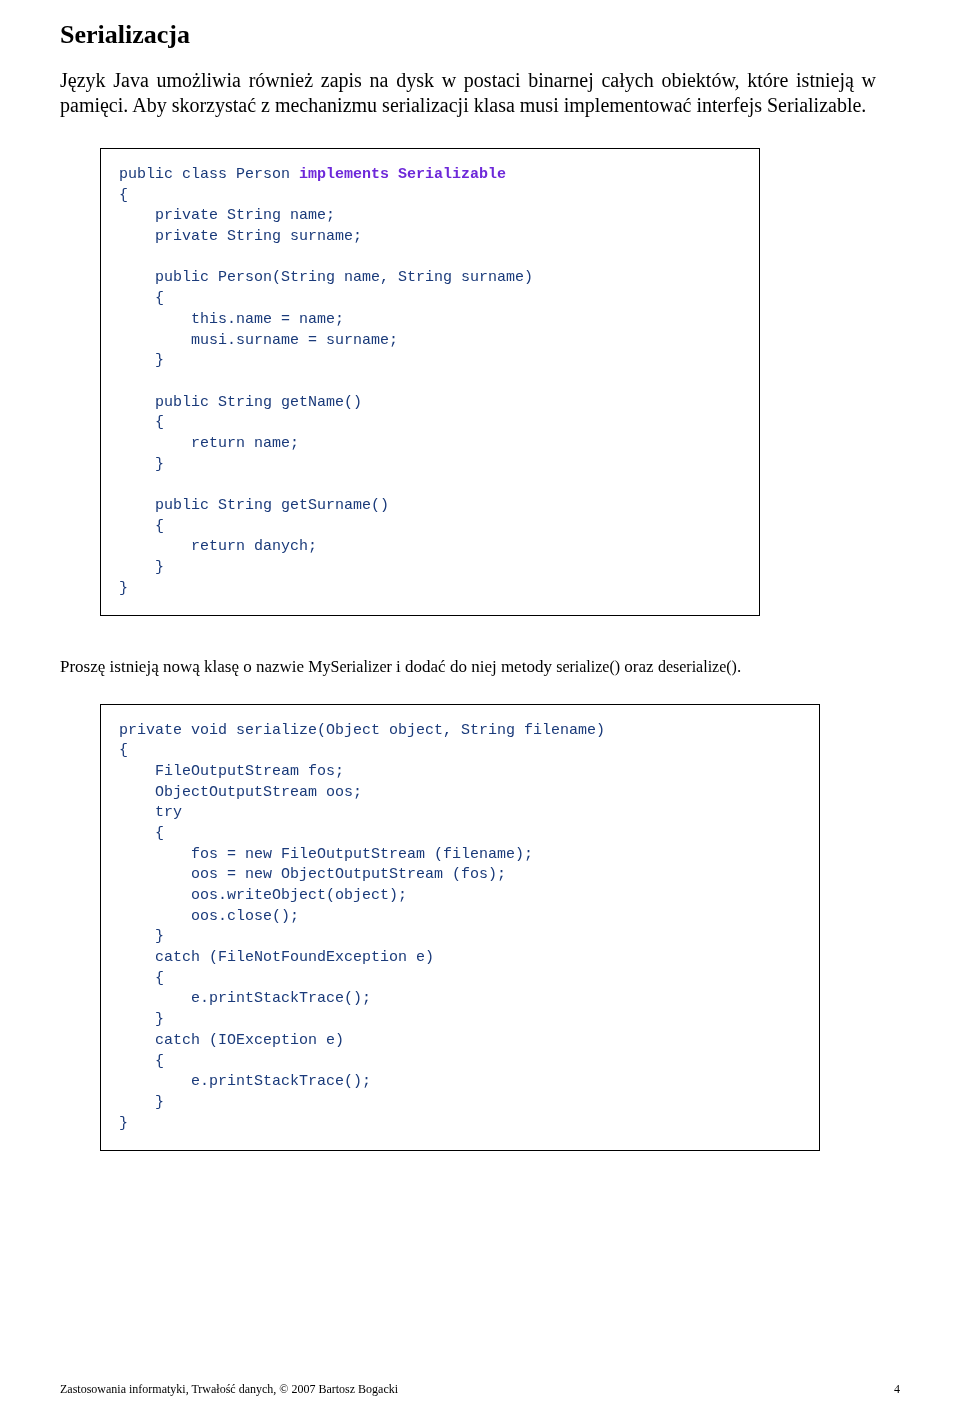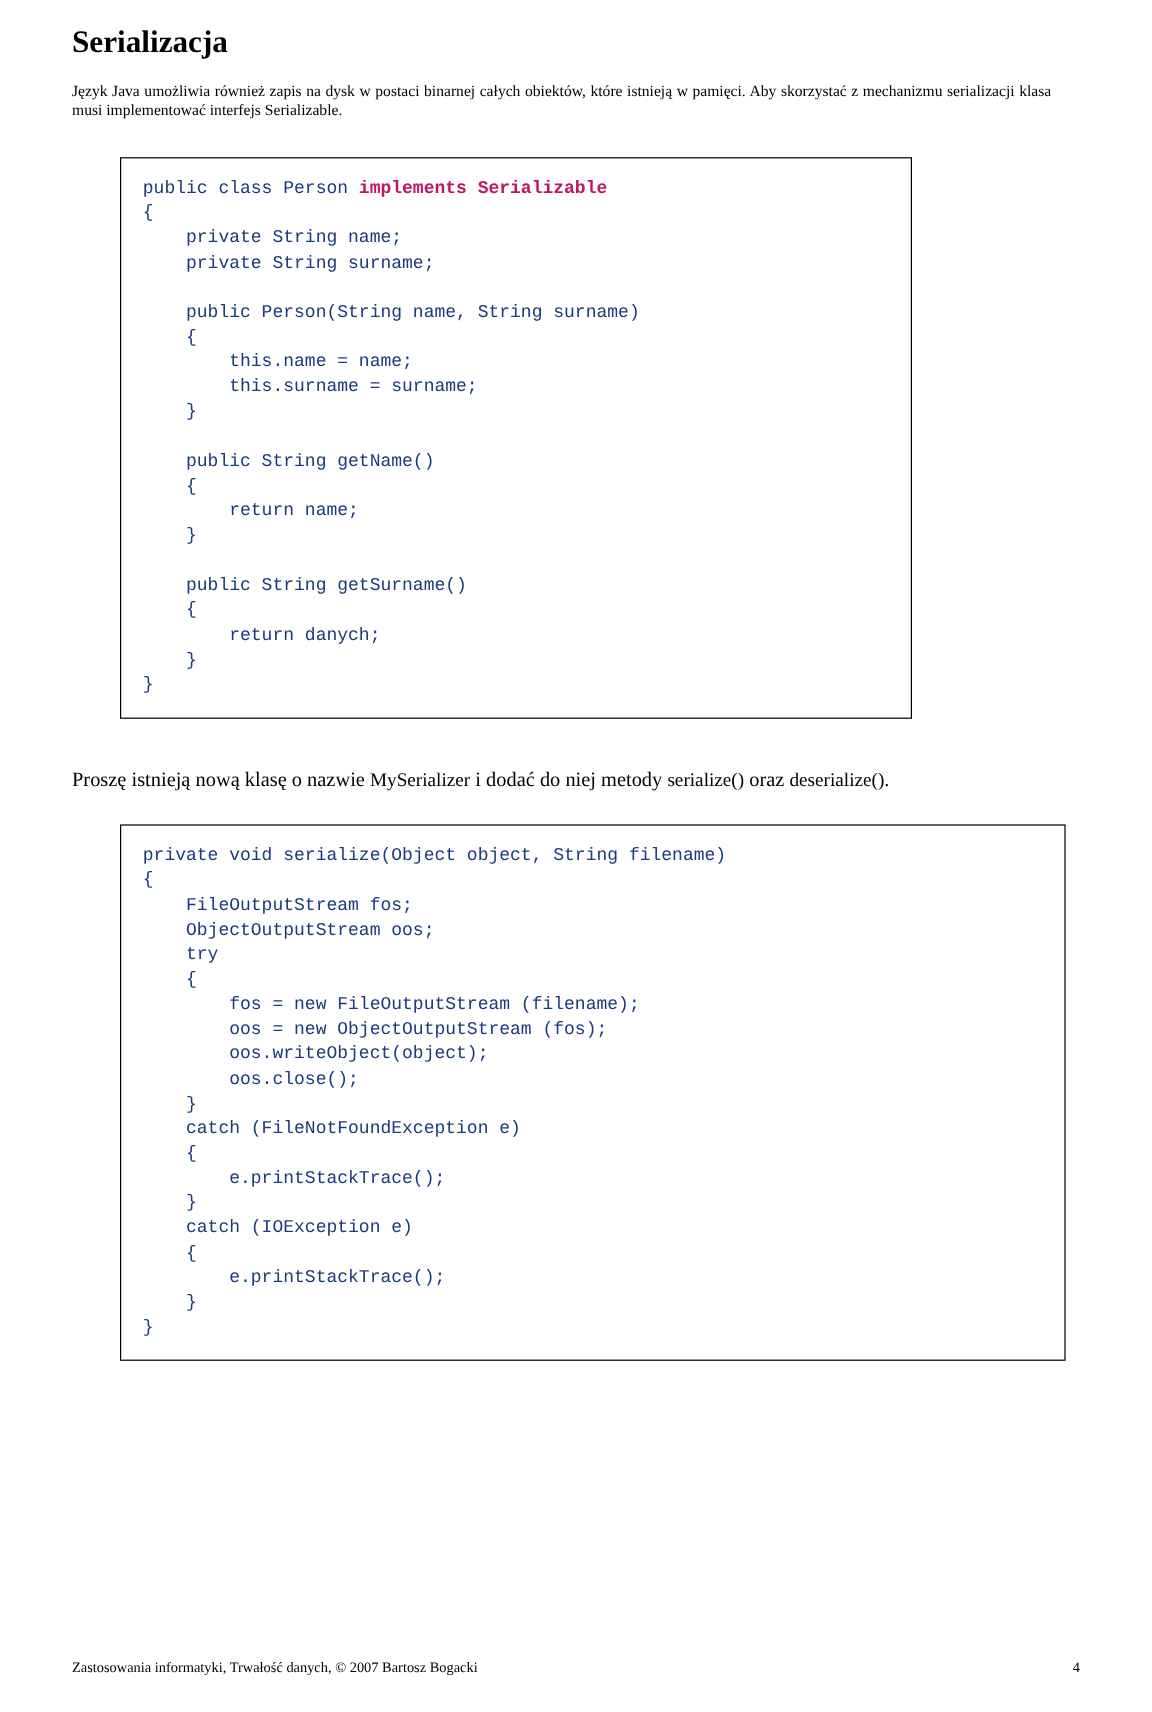--- a/index.html
+++ b/index.html
@@ -18,46 +18,46 @@
     position: relative;
   }
   h1 {
     font-family: "Times New Roman", Times, serif;
     font-size: 26px;
     font-weight: bold;
     margin: 0 0 18px 0;
   }
   p.intro {
     font-family: "Times New Roman", Times, serif;
-    font-size: 13px;
+    font-size: 20px;
     line-height: 1.25;
     margin: 0 0 30px 0;
     text-align: justify;
   }
   .code-box {
     border: 1.5px solid #000;
     margin: 0 0 40px 40px;
     padding: 16px 18px 16px 18px;
     width: 660px;
     box-sizing: border-box;
   }
   .code-box.wider {
-    width: 788px;
+    width: 720px;
   }
   pre {
     margin: 0;
     font-family: "Courier New", Courier, monospace;
     font-size: 15px;
     line-height: 1.38;
     color: #1a3a7a;
     white-space: pre;
   }
   pre .kw {
     font-weight: bold;
-    color: #be185d;
+    color: #6d28d9;
   }
   p.mid {
     font-family: "Times New Roman", Times, serif;
     font-size: 17px;
     line-height: 1.3;
     margin: 0 0 25px 0;
     text-align: justify;
   }
   .mono-inline {
     font-family: Liberation Serif, serif;
@@ -87,21 +87,21 @@
 
   <div class="code-box">
     <pre><span>public class Person </span><span class="kw">implements Serializable</span>
 <span>{</span>
 <span>    private String name;</span>
 <span>    private String surname;</span>
 <span></span>
 <span>    public Person(String name, String surname)</span>
 <span>    {</span>
 <span>        this.name = name;</span>
-<span>        this.surname = surname;</span>
+<span>        musi.surname = surname;</span>
 <span>    }</span>
 <span></span>
 <span>    public String getName()</span>
 <span>    {</span>
 <span>        return name;</span>
 <span>    }</span>
 <span></span>
 <span>    public String getSurname()</span>
 <span>    {</span>
 <span>        return danych;</span>

